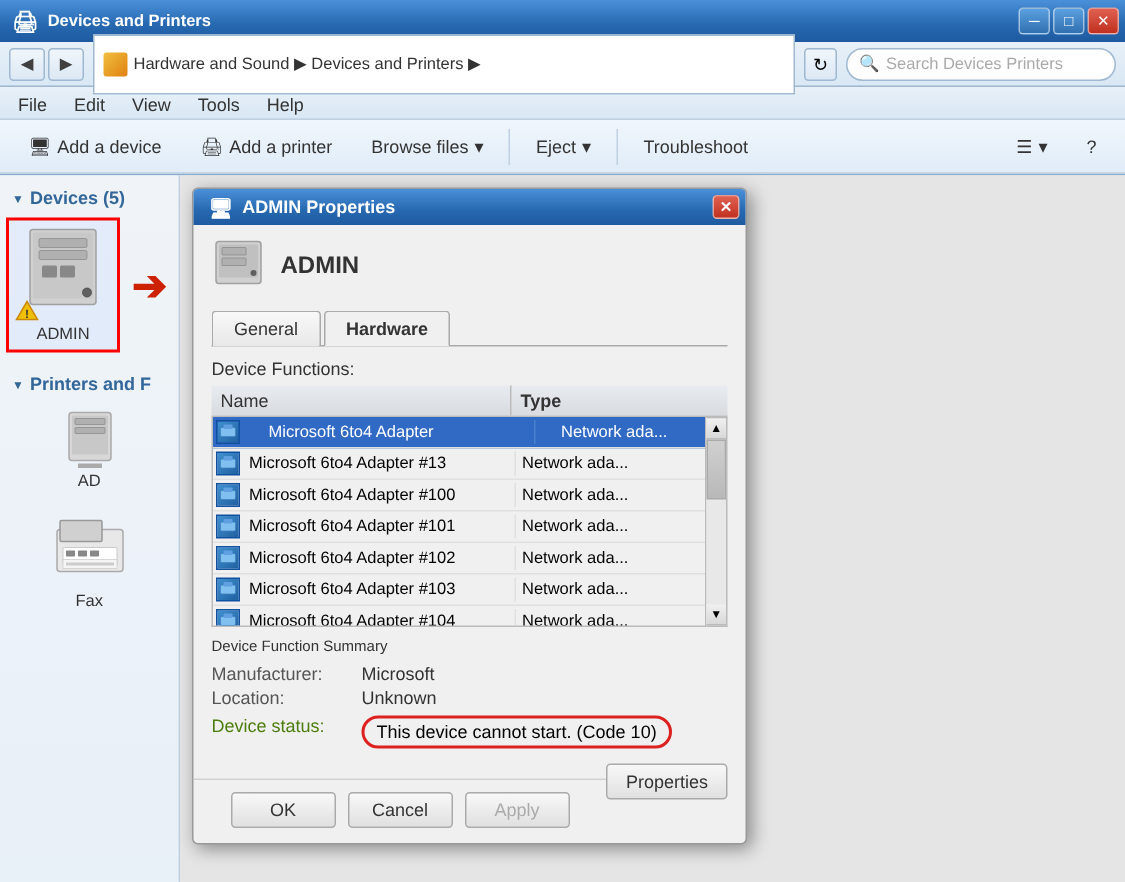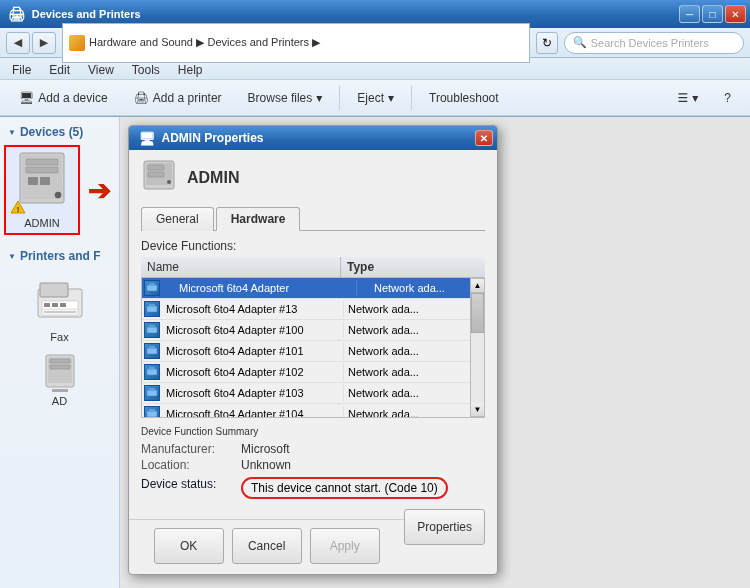--- a/index.html
+++ b/index.html
@@ -528,21 +528,21 @@
 
     .device-status-row {
       display: flex;
       font-size: 12px;
       padding: 4px 0;
       align-items: flex-start;
     }
 
     .device-status-label {
       width: 100px;
-      color: #0f172a;
+      color: #4d7c0f;
       flex-shrink: 0;
     }
 
     
     .status-circle {
       border: 2px solid #dd2020;
       border-radius: 20px;
       padding: 2px 8px;
       display: inline-block;
     }
@@ -550,21 +550,21 @@
     .dialog-buttons {
       display: flex;
       justify-content: center;
       gap: 8px;
       padding: 8px 10px 10px;
       border-top: 1px solid #d0d0d0;
     }
 
     .btn {
       min-width: 70px;
-      height: 36px;
+      height: 24px;
       padding: 0 12px;
       border: 1px solid #aaa;
       border-radius: 3px;
       background: linear-gradient(180deg, #f8f8f8 0%, #e0e0e0 100%);
       font-size: 12px;
       color: #333;
       cursor: pointer;
       display: flex;
       align-items: center;
       justify-content: center;
@@ -698,42 +698,42 @@
 
       <div class="arrow-indicator">➔</div>
     </div>
 
     <div class="printers-section">
       <div class="section-header">
         <span class="section-triangle">▼</span>
         <span>Printers and F</span>
       </div>
       <div class="fax-item">
+        <svg width="40" height="40" viewBox="0 0 40 40">
+          <rect x="6" y="2" width="28" height="32" rx="2" fill="#d8d8d8" stroke="#aaa" stroke-width="1"></rect>
+          <rect x="8" y="4" width="24" height="26" rx="1" fill="#c8c8c8"></rect>
+          <rect x="10" y="6" width="20" height="4" rx="0.5" fill="#b0b0b0" stroke="#888" stroke-width="0.5"></rect>
+          <rect x="10" y="12" width="20" height="4" rx="0.5" fill="#b0b0b0" stroke="#888" stroke-width="0.5"></rect>
+          <rect x="12" y="36" width="16" height="3" rx="0" fill="#aaa"></rect>
+        </svg>
+        <span class="device-label">AD</span>
+      </div>
+      <div class="fax-item">
         <svg class="fax-icon-svg" viewBox="0 0 56 56">
           <rect x="6" y="16" width="44" height="28" rx="2" fill="#e8e8e8" stroke="#aaa" stroke-width="1"></rect>
           <rect x="8" y="10" width="28" height="14" rx="1" fill="#d0d0d0" stroke="#999" stroke-width="1"></rect>
           <rect x="10" y="28" width="36" height="12" rx="1" fill="#fff" stroke="#bbb" stroke-width="0.5"></rect>
           <rect x="10" y="36" width="36" height="6" rx="0" fill="#f5f5f5" stroke="#ccc" stroke-width="0.5"></rect>
           <rect x="12" y="30" width="6" height="4" rx="0.5" fill="#888"></rect>
           <rect x="20" y="30" width="6" height="4" rx="0.5" fill="#888"></rect>
           <rect x="28" y="30" width="6" height="4" rx="0.5" fill="#888"></rect>
           <rect x="12" y="38" width="32" height="2" rx="0" fill="#ccc"></rect>
         </svg>
         <span class="device-label">Fax</span>
       </div>
-      <div class="fax-item">
-        <svg width="40" height="40" viewBox="0 0 40 40">
-          <rect x="6" y="2" width="28" height="32" rx="2" fill="#d8d8d8" stroke="#aaa" stroke-width="1"></rect>
-          <rect x="8" y="4" width="24" height="26" rx="1" fill="#c8c8c8"></rect>
-          <rect x="10" y="6" width="20" height="4" rx="0.5" fill="#b0b0b0" stroke="#888" stroke-width="0.5"></rect>
-          <rect x="10" y="12" width="20" height="4" rx="0.5" fill="#b0b0b0" stroke="#888" stroke-width="0.5"></rect>
-          <rect x="12" y="36" width="16" height="3" rx="0" fill="#aaa"></rect>
-        </svg>
-        <span class="device-label">AD</span>
-      </div>
     </div>
   </div>
 
   <div class="right-panel">
 
     <div style="padding:8px;color:#888;font-size:11px;">se</div>
 
     <div class="dialog-overlay">
       <div class="dialog">
 

